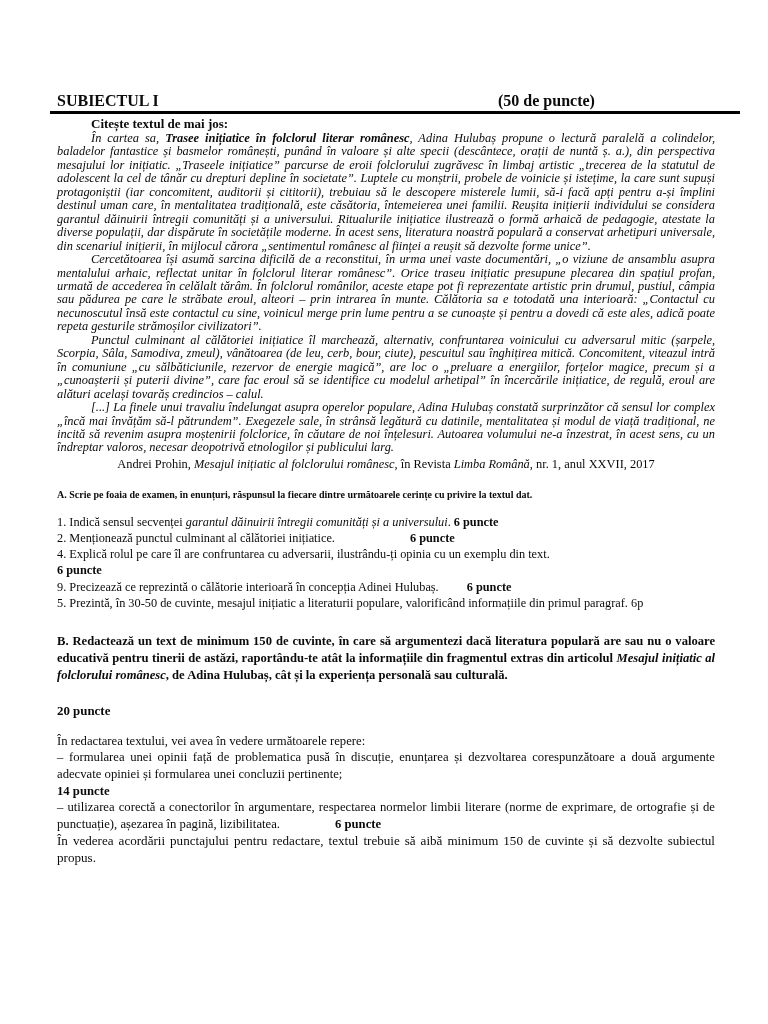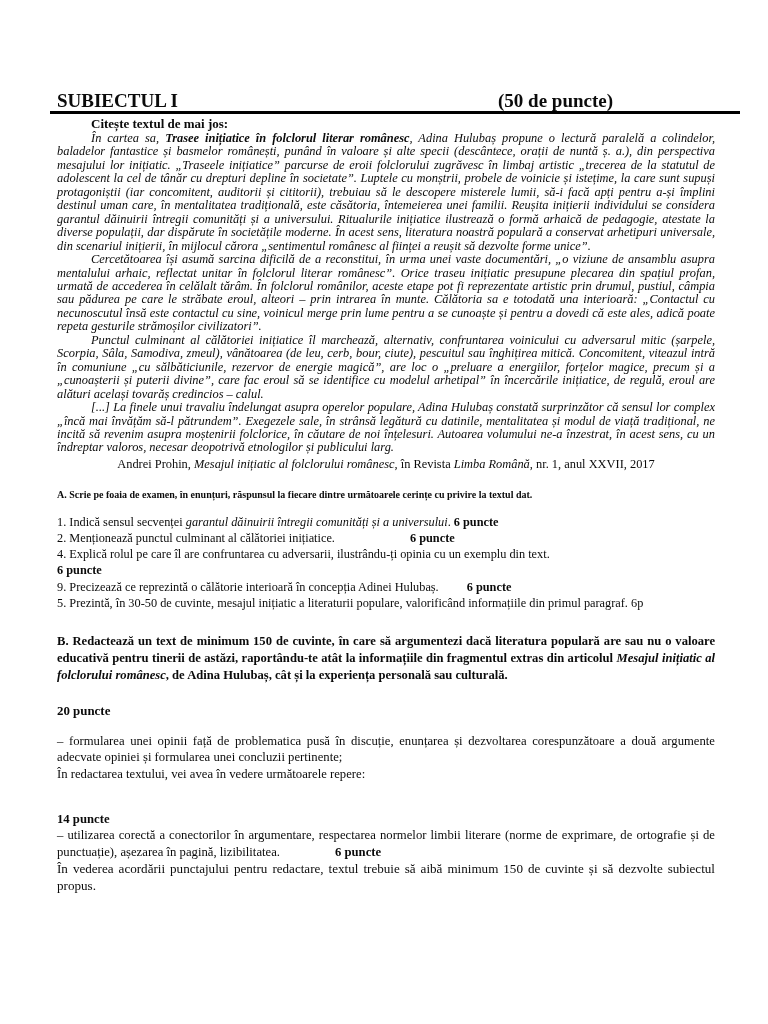--- a/index.html
+++ b/index.html
@@ -4,41 +4,41 @@
 <style>
   html,body{margin:0;padding:0;}
   body{
     width:768px;height:1024px;background:#e9e9e9;
     font-family:"Liberation Serif", serif;color:#0b0b0b;
   }
   .page{
     position:relative;width:768px;height:1024px;background:#ffffff;overflow:hidden;
   }
   .col{position:absolute;left:57px;top:93px;width:658px;}
-  .hdr{position:relative;height:16px;font-weight:bold;font-size:19px;line-height:15px;}
+  .hdr{position:relative;height:16px;font-weight:bold;font-size:16px;line-height:15px;}
   .hdr-right{position:absolute;left:441px;top:0;}
   .rule{height:3px;background:#000;margin:2px 0 2px -7px;width:690px;}
   .intro{font-weight:bold;font-size:13px;line-height:15px;padding-left:34px;margin-bottom:1px;}
   .body-par{
     margin:0;font-style:italic;font-size:12.4px;line-height:13.45px;
     text-align:justify;text-indent:34px;
   }
   .b{font-weight:bold;}
   .i{font-style:italic;}
   .att{font-size:12.4px;line-height:15px;margin-top:2px;text-align:center;}
   .a-head{font-weight:bold;font-size:10px;line-height:15px;margin-top:15px;white-space:nowrap;}
   .a-items{margin-top:12px;font-size:12.3px;line-height:16.2px;}
   .a-item{white-space:nowrap;}
   .b-par{
     font-weight:bold;font-size:12.6px;line-height:16.9px;text-align:justify;margin-top:22px;
   }
   .pts-line{font-weight:bold;font-size:12.9px;line-height:16px;margin-top:19px;}
   .guide{margin-top:14px;font-size:12.7px;line-height:16.6px;}
   .guide-line{text-align:justify;}
-  .guide-pts{font-weight:bold;margin-top:28px;}
+  .guide-pts{font-weight:bold;}
   .final{
     font-weight:normal;font-size:13.1px;line-height:17px;text-align:justify;
   }
   .gap{display:inline-block;}
 </style>
 </head>
 <body>
 
 <div class="page">
   <div class="col">
@@ -70,22 +70,22 @@
         <div class="a-item"><span class="b">6 puncte</span></div>
         <div class="a-item"><span>9. Precizează ce reprezintă o călătorie interioară în concepția Adinei Hulubaș.</span><span class="gap" style="width: 28px;"></span><span class="b">6 puncte</span></div>
         <div class="a-item"><span>5. Prezintă, în 30-50 de cuvinte, mesajul inițiatic a literaturii populare, valorificând informațiile din primul paragraf. 6p</span></div>
       </div>
 
     <div class="b-par"><span>B. Redactează un text de minimum 150 de cuvinte, în care să argumentezi dacă literatura populară are sau nu o valoare educativă pentru tinerii de astăzi, raportându-te atât la informațiile din fragmentul extras din articolul </span><span class="i">Mesajul inițiatic al folclorului românesc</span><span>, de Adina Hulubaș, cât și la experiența personală sau culturală.</span></div>
 
     <div class="pts-line">20 puncte</div>
 
     <div class="guide">
+      <div class="guide-line">În redactarea textului, vei avea în vedere următoarele repere:</div>
       <div class="guide-line">– formularea unei opinii față de problematica pusă în discuție, enunțarea și dezvoltarea corespunzătoare a două argumente adecvate opiniei și formularea unei concluzii pertinente;</div>
-      <div class="guide-line">În redactarea textului, vei avea în vedere următoarele repere:</div>
       <div class="guide-pts">14 puncte</div>
       <div class="guide-line"><span>– utilizarea corectă a conectorilor în argumentare, respectarea normelor limbii literare (norme de exprimare, de ortografie și de punctuație), așezarea în pagină, lizibilitatea.</span><span class="gap" style="width: 55px;"></span><span class="b">6 puncte</span></div>
     </div>
 
     <div class="final">În vederea acordării punctajului pentru redactare, textul trebuie să aibă minimum 150 de cuvinte și să dezvolte subiectul propus.</div>
 
   </div>
 </div>
 
 </body></html>

